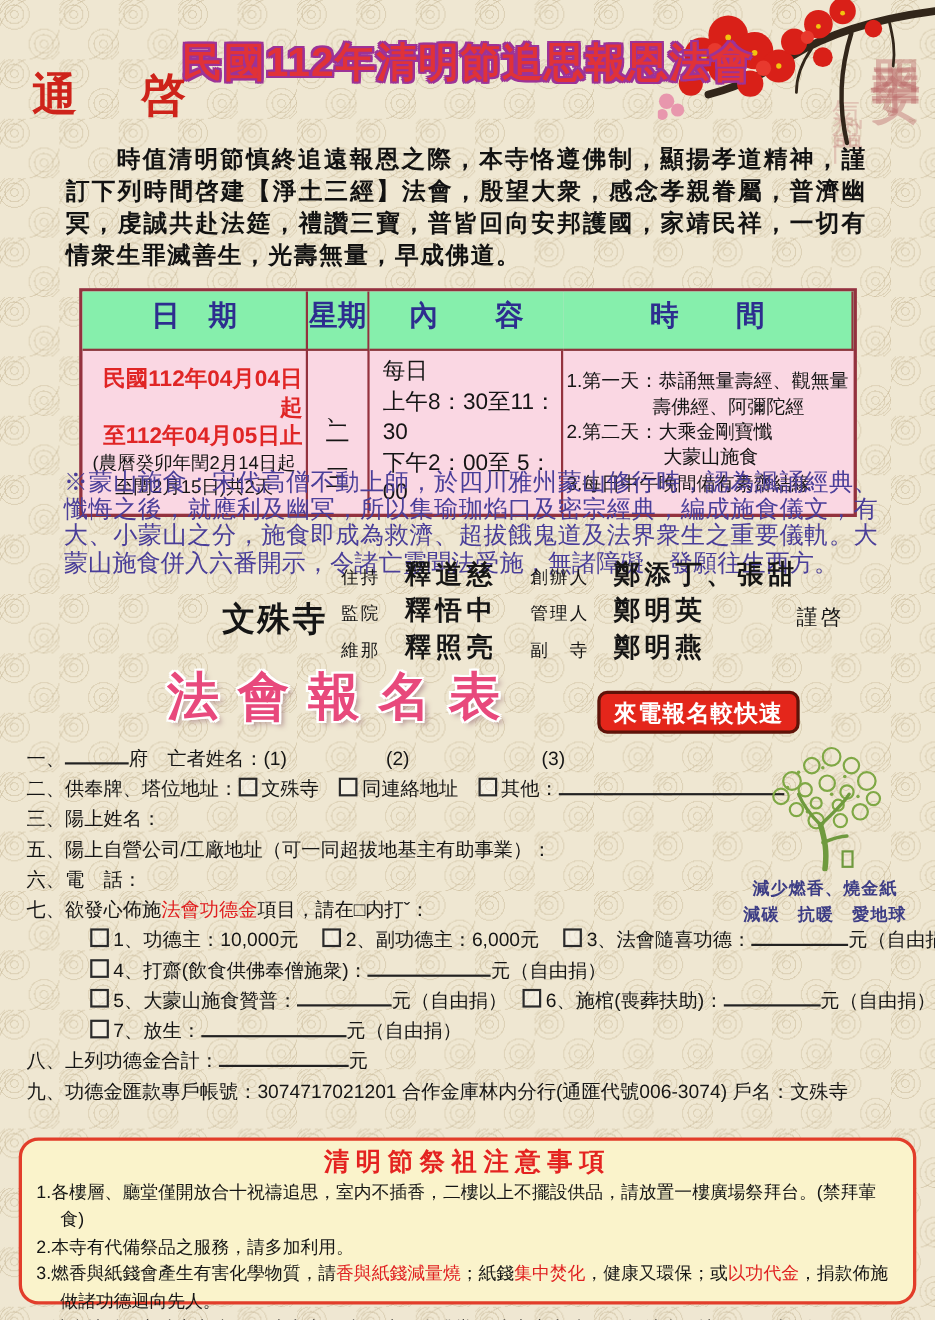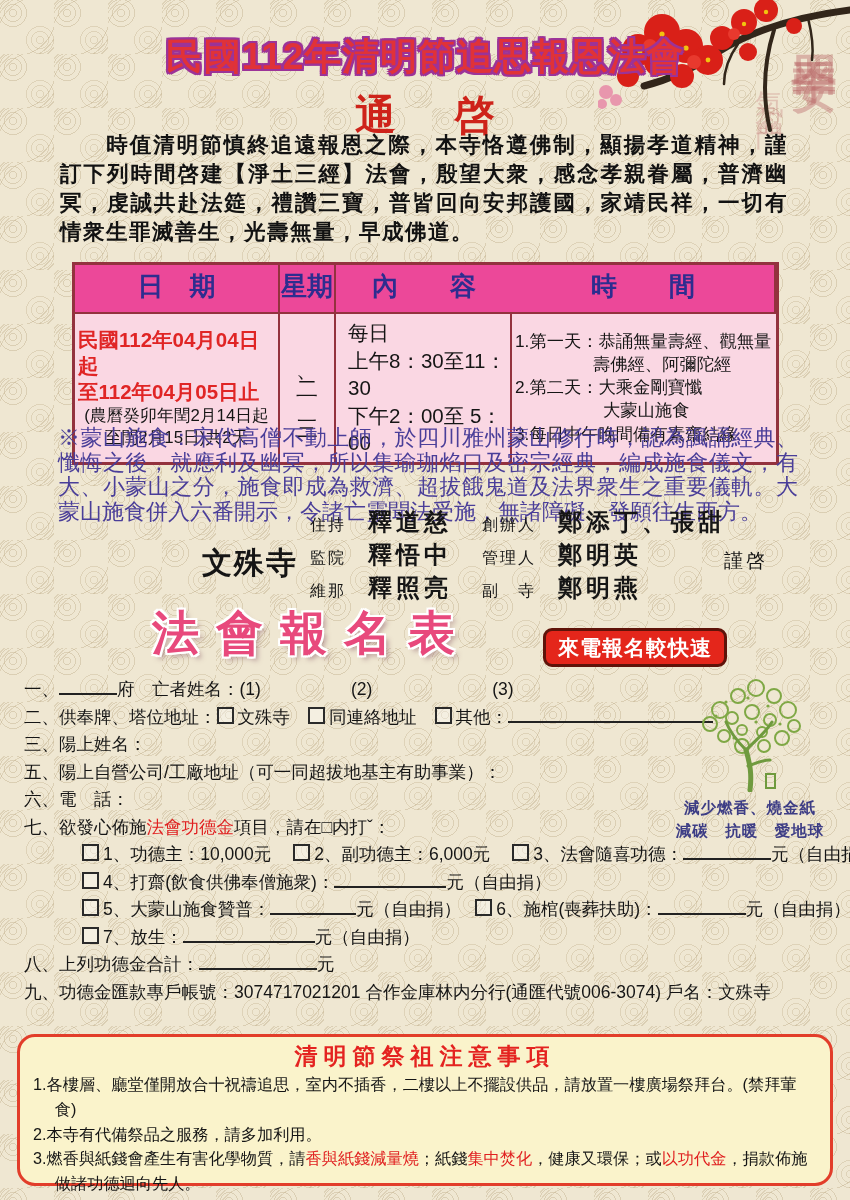--- a/index.html
+++ b/index.html
@@ -15,38 +15,38 @@
   .wm-main{position:absolute;top:20px;right:6px;writing-mode:vertical-rl;
     font-family:"Liberation Serif",serif;font-weight:bold;font-size:45px;
     color:rgba(186,104,104,.42);letter-spacing:3px;}
   .wm-side{position:absolute;top:68px;right:60px;writing-mode:vertical-rl;
     font-family:"Liberation Serif",serif;font-size:29px;
     color:rgba(186,104,104,.28);letter-spacing:16px;}
   .plum{position:absolute;top:0;right:0;}
   .title{position:absolute;top:32px;left:0;width:100%;text-align:center;
     font-size:37px;font-weight:bold;color:#e03238;letter-spacing:1px;
     text-shadow:-2px -2px 0 #9c3398,2px -2px 0 #9c3398,-2px 2px 0 #9c3398,2px 2px 0 #9c3398,-2px 0 0 #9c3398,2px 0 0 #9c3398,0 -2px 0 #9c3398,0 2px 0 #9c3398;}
-  .subtitle{position:absolute;top:88px;left:0;width:100%;text-align:center;}
+  .subtitle{position:absolute;top:59px;left:0;width:100%;}
   .subtitle span{display:inline-block;position:relative;left:29px;
     font-family:"Liberation Serif",serif;font-weight:bold;font-size:41px;
     color:#ce231a;letter-spacing:58px;}
   .intro{position:absolute;top:131px;left:60px;width:728px;
     font-family:"Liberation Serif",serif;font-weight:600;
     font-size:21.5px;line-height:29px;letter-spacing:1.5px;
     text-align:justify;text-indent:2.15em;color:#121212;}
   
   .tbl{position:absolute;left:72px;top:262px;display:grid;
     grid-template-columns:205px 56px 176px 264px;
     border:3px solid #93323e;background:#fad7e3;}
-  .th{background:#ec4899;border-bottom:2.5px solid #93323e;border-right:2.5px solid #93323e;
-    color:#2d2d8f;font-size:26px;font-weight:bold;text-align:center;padding:4px 0 8px;}
+  .th{background:#86efac;border-bottom:2.5px solid #93323e;border-right:2.5px solid #93323e;
+    color:#2d2d8f;font-size:26px;font-weight:bold;text-align:center;padding:4px 0 13px;}
   .td{border-right:2.5px solid #93323e;min-height:112px;padding:5px 3px;
     display:flex;flex-direction:column;justify-content:center;}
   .th.last,.td.last{border-right:none;}
-  .d-red{color:#e02525;font-weight:bold;font-size:20.5px;text-align:left;line-height:26px;}
+  .d-red{color:#e02525;font-weight:bold;font-size:20.5px;text-align:right;line-height:26px;}
   .d-black{font-size:16.8px;text-align:center;line-height:22px;font-weight:500;}
   .td-week{align-items:center;}
   .week{writing-mode:vertical-rl;font-size:22px;font-weight:500;letter-spacing:8px;}
   .t-line{font-size:20.5px;line-height:27.5px;padding-left:9px;font-weight:500;}
   .c-line{font-size:17.3px;line-height:23.2px;font-weight:500;}
   .c-i1{padding-left:78px;}
   .c-i2{padding-left:88px;}
   .note{position:absolute;top:426px;left:58px;width:740px;color:#4a3e99;
     font-size:22px;line-height:24.6px;font-weight:500;text-align:justify;}
   

